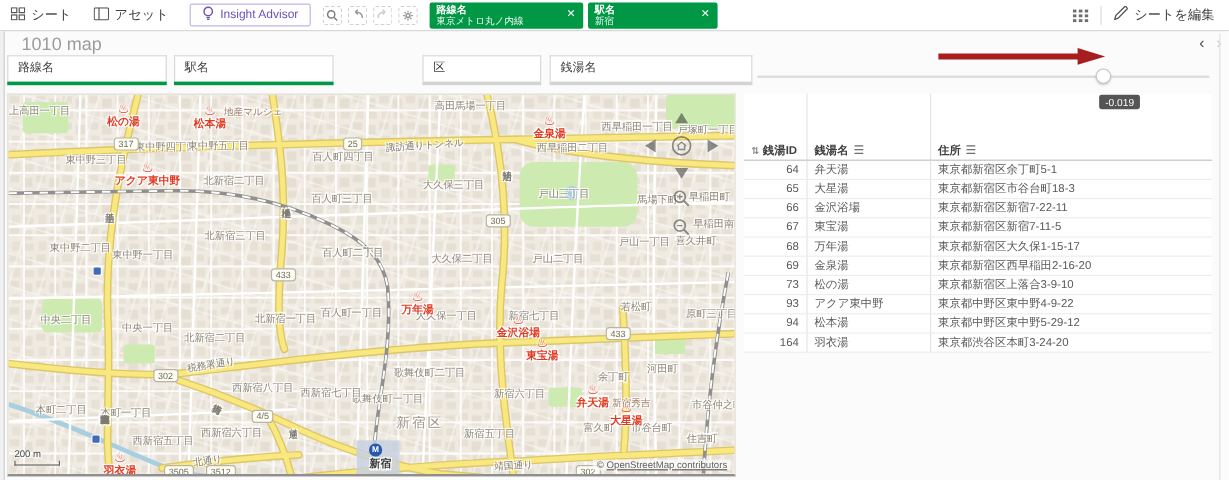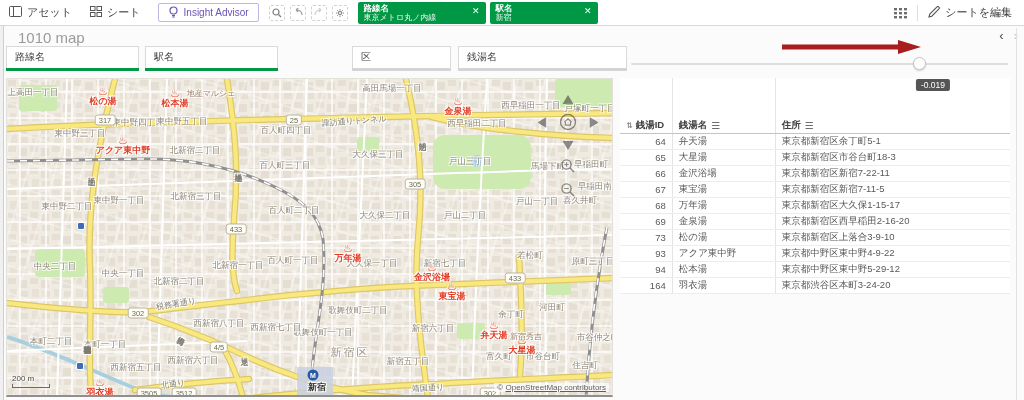--- a/index.html
+++ b/index.html
@@ -101,34 +101,34 @@
 </style>
 </head>
 <body>
 
 <div id="app">
   <div class="left-strip"></div>
   <div class="right-border"></div>
 
   <header class="topbar">
     <div class="nav-item">
-      <span><svg width="13" height="11" viewBox="0 0 13 11">
-            <rect x="0.5" y="0.5" width="12" height="10" rx="1" fill="none" stroke="#555"></rect>
-            <line x1="4.5" y1="0.5" x2="4.5" y2="10.5" stroke="#555"></line>
-          </svg></span>
-      <span>アセット</span>
-    </div>
-    <div class="nav-item">
       <span><svg width="12" height="11" viewBox="0 0 12 11">
             <rect x="0.5" y="0.5" width="4.5" height="4" fill="none" stroke="#555"></rect>
             <rect x="7" y="0.5" width="4.5" height="4" fill="none" stroke="#555"></rect>
             <rect x="0.5" y="6.5" width="4.5" height="4" fill="none" stroke="#555"></rect>
             <rect x="7" y="6.5" width="4.5" height="4" fill="none" stroke="#555"></rect>
           </svg></span>
       <span>シート</span>
+    </div>
+    <div class="nav-item">
+      <span><svg width="13" height="11" viewBox="0 0 13 11">
+            <rect x="0.5" y="0.5" width="12" height="10" rx="1" fill="none" stroke="#555"></rect>
+            <line x1="4.5" y1="0.5" x2="4.5" y2="10.5" stroke="#555"></line>
+          </svg></span>
+      <span>アセット</span>
     </div>
     <button class="ia-btn">
       <span><svg width="11" height="12" viewBox="0 0 11 12">
             <circle cx="5.5" cy="4.5" r="3.5" fill="none" stroke="#6a52b8" stroke-width="1.2"></circle>
             <line x1="4" y1="9.5" x2="7" y2="9.5" stroke="#6a52b8" stroke-width="1.2"></line>
             <line x1="4.5" y1="11" x2="6.5" y2="11" stroke="#6a52b8" stroke-width="1.2"></line>
           </svg></span>
       <span>Insight Advisor</span>
     </button>
     <div class="tool-icons">
@@ -310,21 +310,21 @@
         <span class="lbl " style="left: 279px; top: 52px;">百人町四丁目</span>
         <span class="lbl " style="left: 371px; top: 76px;">大久保三丁目</span>
         <span class="lbl " style="left: 463px; top: 83px;">戸山三丁目</span>
         <span class="lbl " style="left: 188px; top: 72px;">北新宿二丁目</span>
         <span class="lbl " style="left: 278px; top: 87px;">百人町三丁目</span>
         <span class="lbl " style="left: 541px; top: 88px;">馬場下町</span>
         <span class="lbl " style="left: 584px; top: 86px;">早稲田町</span>
         <span class="lbl " style="left: 592px; top: 108px;">早稲田南町</span>
         <span class="lbl " style="left: 573px; top: 122px;">喜久井町</span>
         <span class="lbl " style="left: 60px; top: 128px;">東中野二丁目</span>
-        <span class="lbl " style="left: 112px; top: 122px;">東中野一丁目</span>
+        <span class="lbl " style="left: 112px; top: 134px;">東中野一丁目</span>
         <span class="lbl " style="left: 189px; top: 118px;">北新宿三丁目</span>
         <span class="lbl " style="left: 287px; top: 132px;">百人町二丁目</span>
         <span class="lbl " style="left: 378px; top: 137px;">大久保二丁目</span>
         <span class="lbl " style="left: 458px; top: 137px;">戸山二丁目</span>
         <span class="lbl " style="left: 530px; top: 123px;">戸山一丁目</span>
         <span class="lbl " style="left: 365px; top: 185px;">大久保一丁目</span>
         <span class="lbl " style="left: 438px; top: 185px;">新宿七丁目</span>
         <span class="lbl " style="left: 523px; top: 177px;">若松町</span>
         <span class="lbl " style="left: 586px; top: 183px;">原町三丁目</span>
         <span class="lbl " style="left: 48px; top: 188px;">中央二丁目</span>

